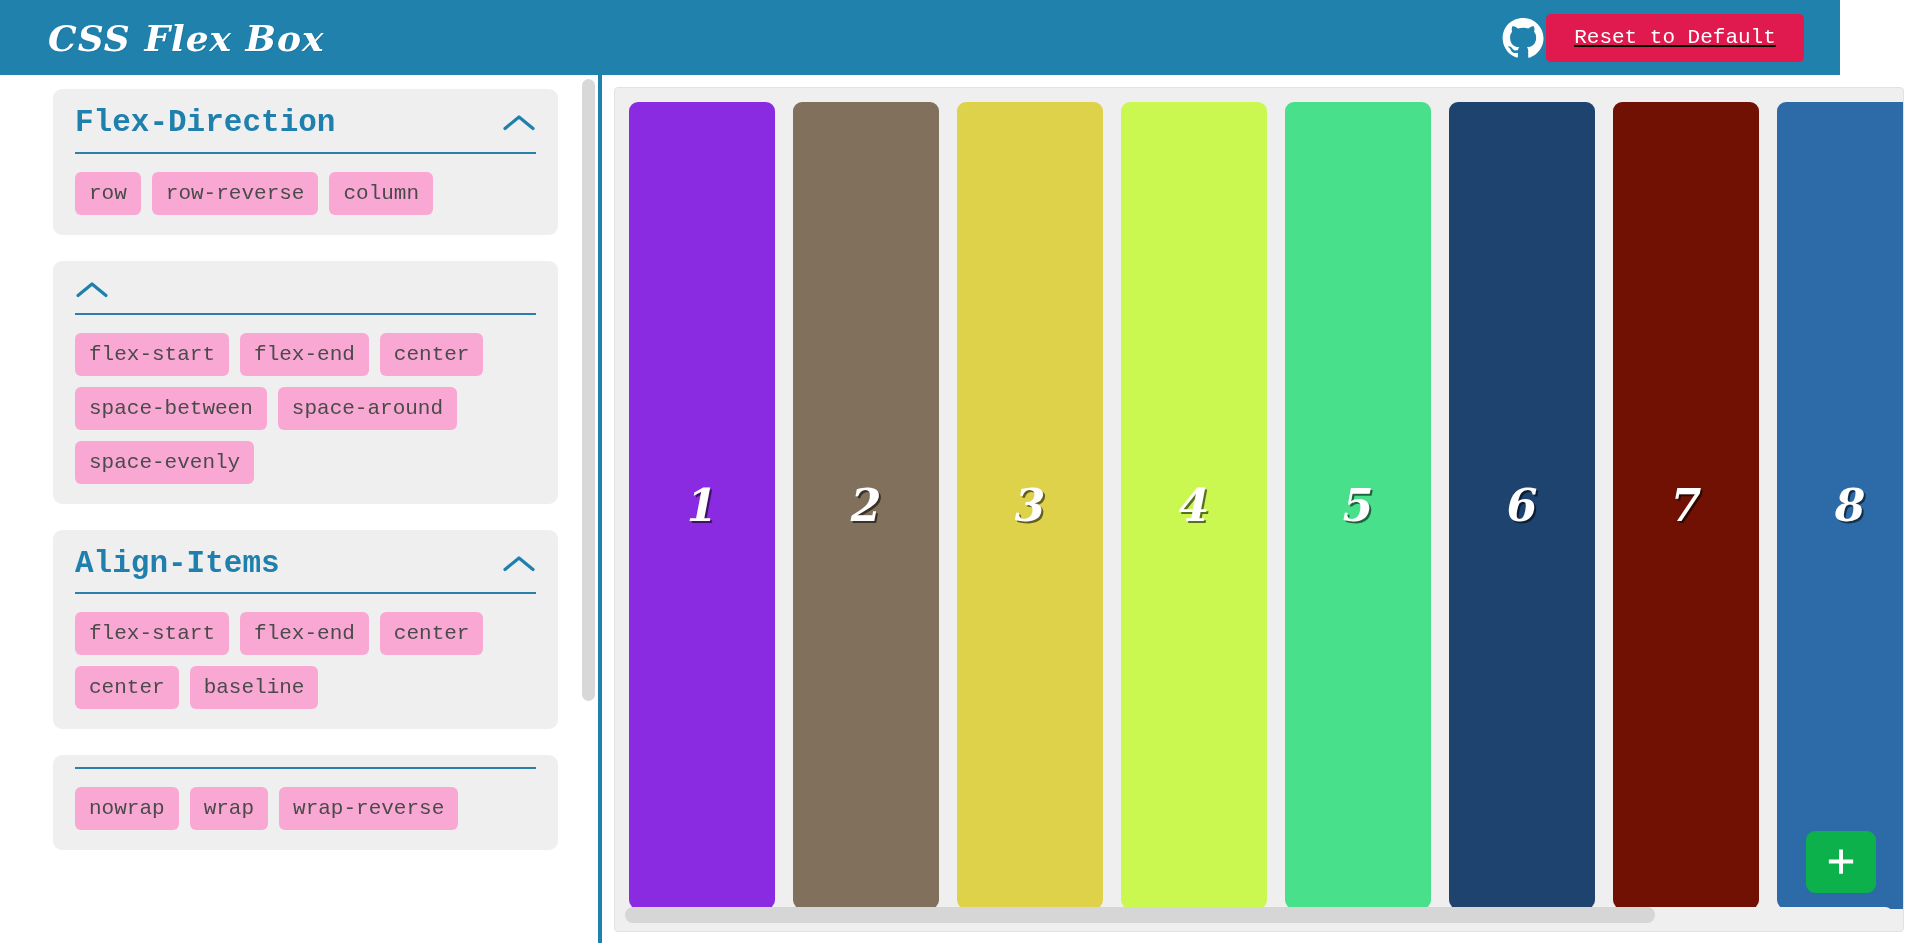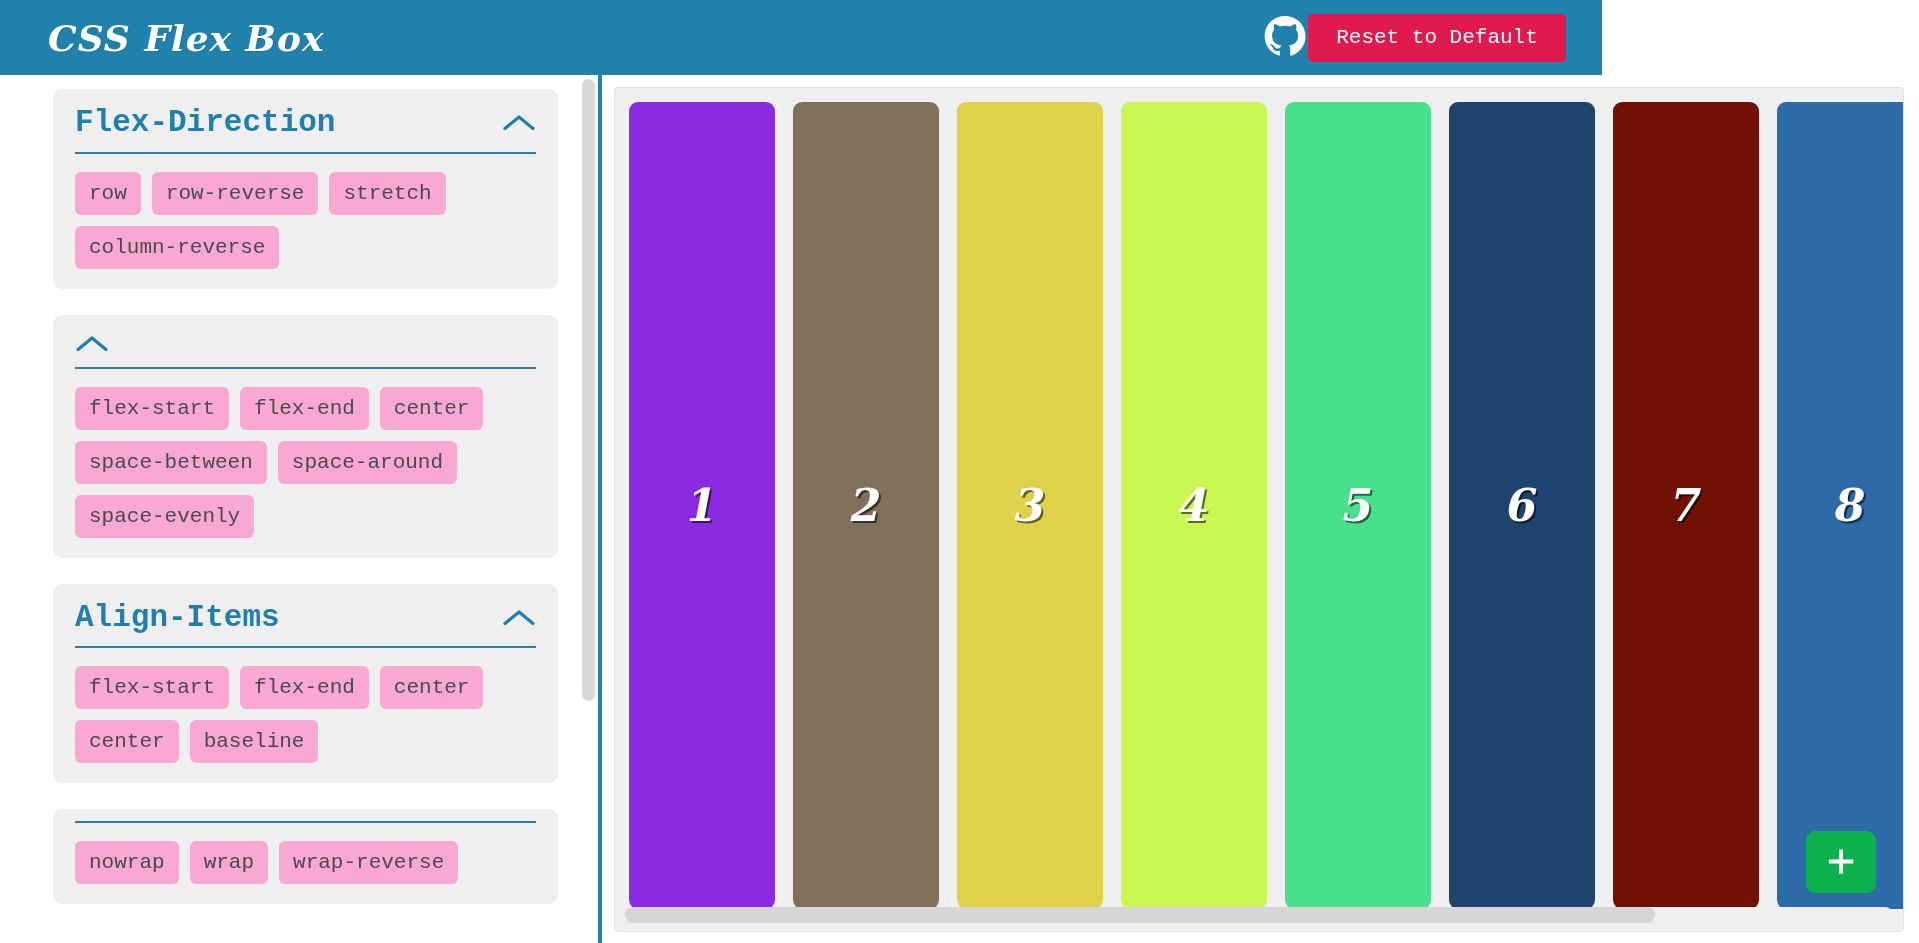--- a/index.html
+++ b/index.html
@@ -10,21 +10,21 @@
     height: 943px;
     overflow: hidden;
     background: #ffffff;
     font-family: "Liberation Mono", "DejaVu Sans Mono", monospace;
   }
 
   
   .app-header {
     position: absolute;
     top: 0; left: 0;
-    width: 1602px;
+    width: 1840px;
     height: 75px;
     background: #1F81AC;
     display: flex;
     align-items: center;
     z-index: 30;
   }
 
   .app-title {
     margin-left: 48px;
     color: #ffffff;
@@ -34,21 +34,22 @@
     font-size: 36px;
     letter-spacing: 1px;
     white-space: nowrap;
     text-shadow: 1px 1px 0 rgba(0,0,0,.08);
   }
 
   .header-right {
     margin-left: auto;
     margin-right: 36px;
     display: flex;
-    align-items: flex-start;
+    align-items: flex-end;
+    text-decoration: underline;
   }
 
   .github-icon {
     width: 46px; height: 46px;
     display: flex; align-items: center; justify-content: center;
     cursor: pointer;
   }
   .github-icon svg { width: 44px; height: 44px; display: block; }
 
   .hdr-btn {
@@ -292,22 +293,21 @@
             <span class="chevron">
               <svg viewBox="0 0 34 22" aria-hidden="true">
                 <path d="M3 16.5 L17 5 L31 16.5" fill="none" stroke="#1F7FAD" stroke-width="3.2" stroke-linecap="round" stroke-linejoin="round"></path>
               </svg>
             </span>
           </div>
           <div class="panel-rule"></div>
           <div class="opt-list">
             <button class="opt">row</button>
             <button class="opt">row-reverse</button>
-            <button class="opt">stretch</button>
-            <button class="opt">column-reverse</button>
+            <button class="opt">column</button>
           </div>
         </div>
         <div class="panel">
           <div class="panel-head">
             <span class="chevron">
               <svg viewBox="0 0 34 22" aria-hidden="true">
                 <path d="M3 16.5 L17 5 L31 16.5" fill="none" stroke="#1F7FAD" stroke-width="3.2" stroke-linecap="round" stroke-linejoin="round"></path>
               </svg>
             </span>
           </div>

